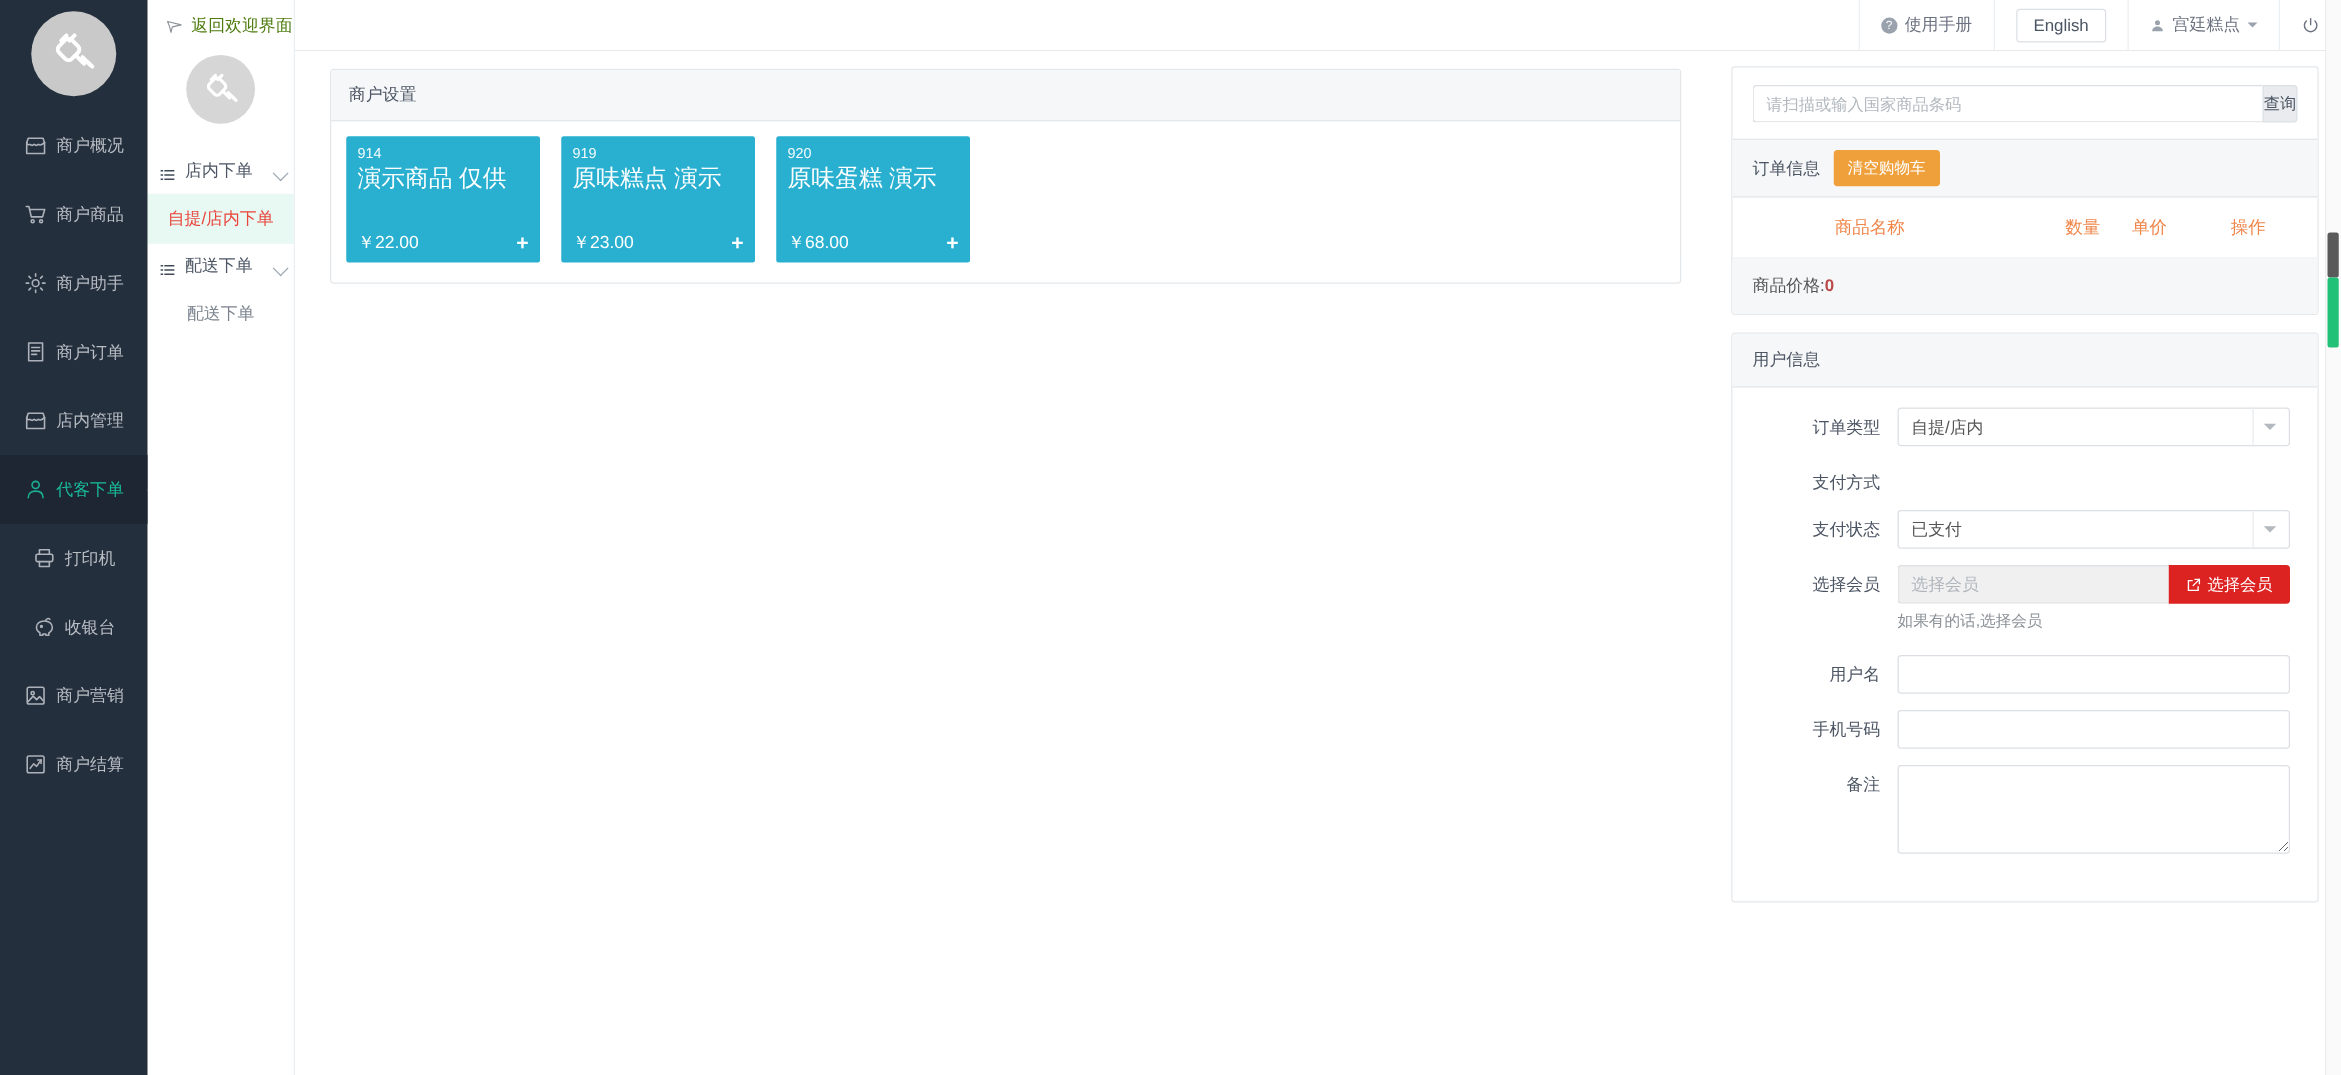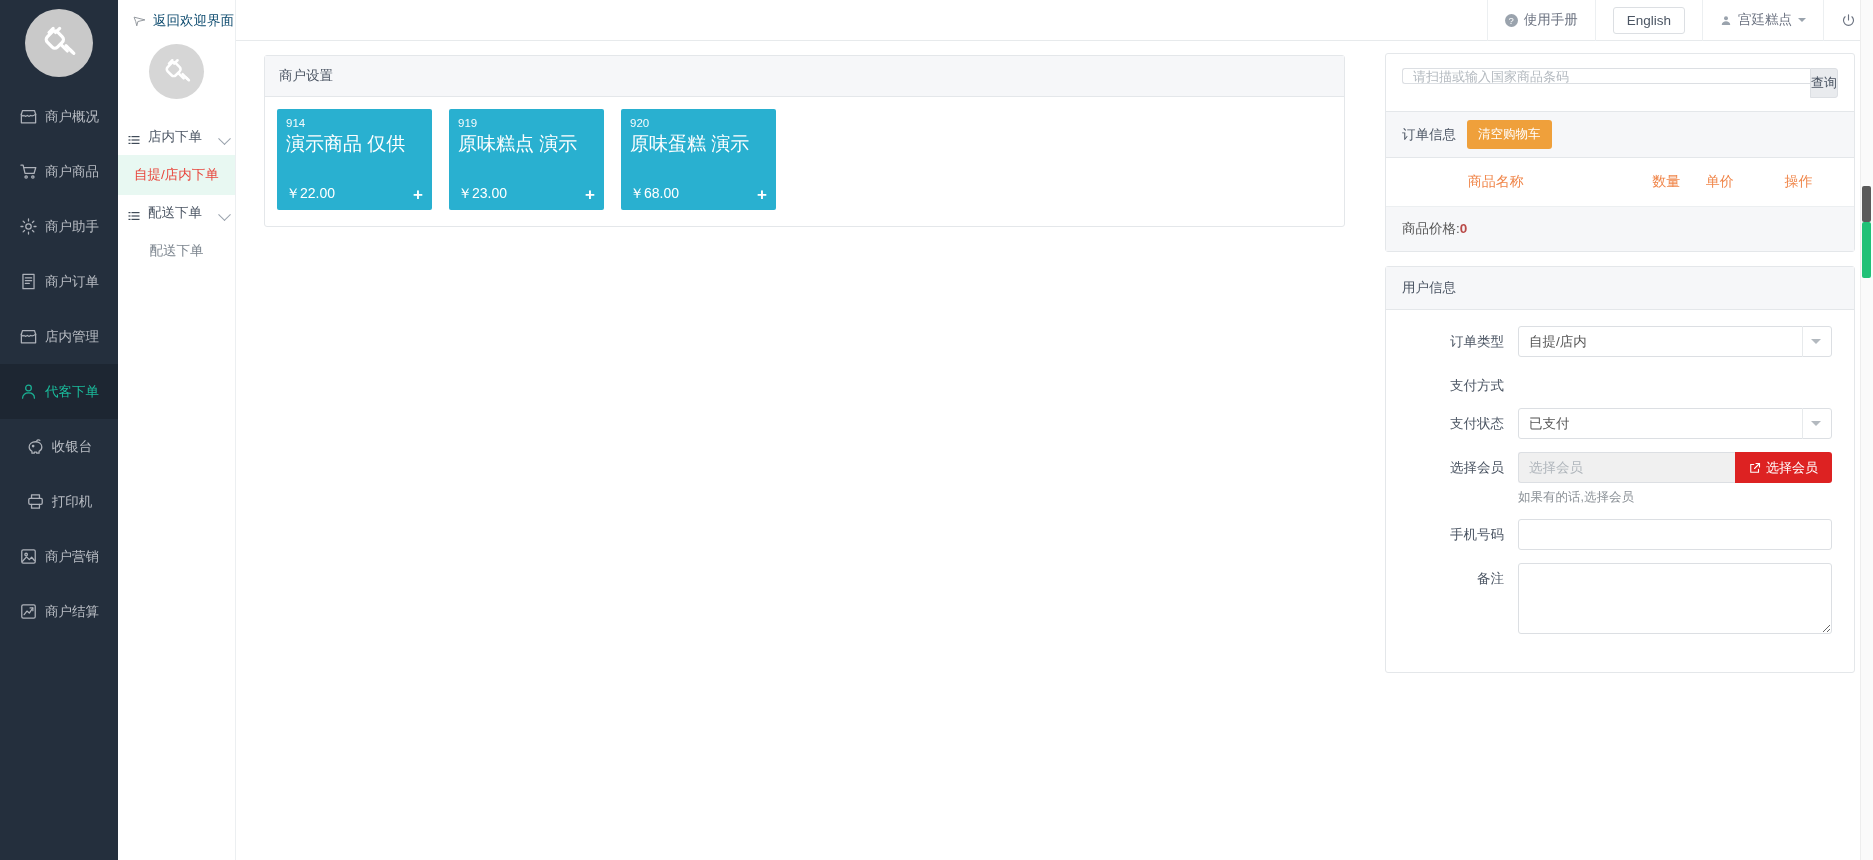--- a/index.html
+++ b/index.html
@@ -75,21 +75,21 @@
   
   .topbar {
     height: 41px; min-height: 41px; background: #fff;
     border-bottom: 1px solid #e7eaec;
     display: flex; align-items: center; justify-content: flex-end;
     padding-right: 0;
   }
   .tb-back {
     position: absolute; left: 133px; top: 12px;
     display: flex; align-items: center; gap: 7px;
-    color: #0c4a6e; font-size: 13.5px; cursor: pointer;
+    color: #4d7c0f; font-size: 13.5px; cursor: pointer;
   }
   .tb-cell {
     height: 41px; display:flex; align-items:center; gap: 6px;
     padding: 0 17px; border-left: 1px solid #eceff1;
     color: #6b7280; font-size: 13.5px; cursor: pointer; white-space: nowrap;
   }
   .lang-btn {
     border: 1px solid #dcdfe3; border-radius: 3px;
     padding: 5px 13px; font-size: 13.5px; color: #4b5563; background: #fff;
     cursor: pointer;
@@ -136,21 +136,21 @@
     margin-bottom: 6px;
   }
   .prod-foot { display: flex; align-items: center; justify-content: space-between; }
   .prod-price { font-size: 14px; }
   .plus { font-size: 17px; font-weight: bold; line-height: 1; }
 
   
   .rpanel { border: 1px solid #e4e7ea; border-radius: 3px; background: #fff; margin-bottom: 14px; }
   .search-row { padding: 14px 16px 13px 16px; display: flex; }
   .search-input {
-    flex: 1; height: 16px; border: 1px solid #dcdfe3; border-right: none;
+    flex: 1; height: 30px; border: 1px solid #dcdfe3; border-right: none;
     border-radius: 3px 0 0 3px; padding: 0 10px; font-size: 13px; color: #737373;
     outline: none; font-family: inherit; background: #fff;
   }
   .search-input::placeholder { color: #b3b9bf; }
   .search-btn {
     height: 30px; border: 1px solid #dcdfe3; background: #e9ebee;
     border-radius: 0 3px 3px 0; padding: 0 0; font-size: 13px; color: #4b5563;
     cursor: pointer; font-family: inherit;
   }
   .order-head {
@@ -320,38 +320,38 @@
                 <path d="M4.5 20.5 C4.5 15.8 8 13.8 12 13.8 C16 13.8 19.5 15.8 19.5 20.5"></path>
               </g>
             </svg>
             <span>代客下单</span>
           </div>
         </div>
         <div class="sb-item">
           <div class="sb-row">
             <svg width="19" height="19" viewBox="0 0 24 24" class="sb-ico">
               <g fill="none" stroke="#b9bdc4" stroke-width="1.6" stroke-linecap="round" stroke-linejoin="round">
+                <path d="M7 8 L7 3.5 L17 3.5 L17 8"></path>
+                <rect x="3.5" y="8" width="17" height="7.5" rx="1.6"></rect>
+                <path d="M7 15.5 L7 20.5 L17 20.5 L17 15.5"></path>
+              </g>
+            </svg>
+            <span>打印机</span>
+          </div>
+        </div>
+        <div class="sb-item">
+          <div class="sb-row">
+            <svg width="19" height="19" viewBox="0 0 24 24" class="sb-ico">
+              <g fill="none" stroke="#b9bdc4" stroke-width="1.6" stroke-linecap="round" stroke-linejoin="round">
                 <path d="M4 12.5 C4 8.5 7.6 6 12 6 C16.4 6 20 8.5 20 12.5 C20 15 18.6 17 16.5 18.2 L16.5 20.5 L13.5 20.5 L13.5 19.2 L10.5 19.2 L10.5 20.5 L7.5 20.5 L7.5 18 C5.4 16.9 4 15 4 12.5 Z"></path>
                 <circle cx="9" cy="11.5" r="0.9" fill="#b9bdc4"></circle>
                 <path d="M13.5 5.5 C13.5 3.6 16.4 3 17.5 4.4"></path>
               </g>
             </svg>
             <span>收银台</span>
-          </div>
-        </div>
-        <div class="sb-item">
-          <div class="sb-row">
-            <svg width="19" height="19" viewBox="0 0 24 24" class="sb-ico">
-              <g fill="none" stroke="#b9bdc4" stroke-width="1.6" stroke-linecap="round" stroke-linejoin="round">
-                <path d="M7 8 L7 3.5 L17 3.5 L17 8"></path>
-                <rect x="3.5" y="8" width="17" height="7.5" rx="1.6"></rect>
-                <path d="M7 15.5 L7 20.5 L17 20.5 L17 15.5"></path>
-              </g>
-            </svg>
-            <span>打印机</span>
           </div>
         </div>
         <div class="sb-item">
           <div class="sb-row">
             <svg width="19" height="19" viewBox="0 0 24 24" class="sb-ico">
               <g fill="none" stroke="#b9bdc4" stroke-width="1.6" stroke-linecap="round" stroke-linejoin="round">
                 <rect x="3.5" y="3.5" width="17" height="17" rx="1.8"></rect>
                 <circle cx="9" cy="9.5" r="1.6"></circle>
                 <path d="M4.5 18 L9.5 12.5 L13 16 L16 13 L19.5 17"></path>
               </g>
@@ -563,20 +563,26 @@
                         <path d="M19 14.5 L19 20.5 L3.5 20.5 L3.5 5 L9.5 5"></path>
                       </g>
                     </svg>
                     <span>选择会员</span>
                   </button>
                 </div>
                 <div class="hint">如果有的话,选择会员</div>
               </div>
             </div>
 
+            <div class="frow" style="margin-top:18px;">
+              <div class="flabel">用户名</div>
+              <div class="fctrl">
+                <input class="ftext" style="">
+              </div>
+            </div>
 
             <div class="frow">
               <div class="flabel">手机号码</div>
               <div class="fctrl">
                 <input class="ftext" style="">
               </div>
             </div>
 
             <div class="frow">
               <div class="flabel">备注</div>

